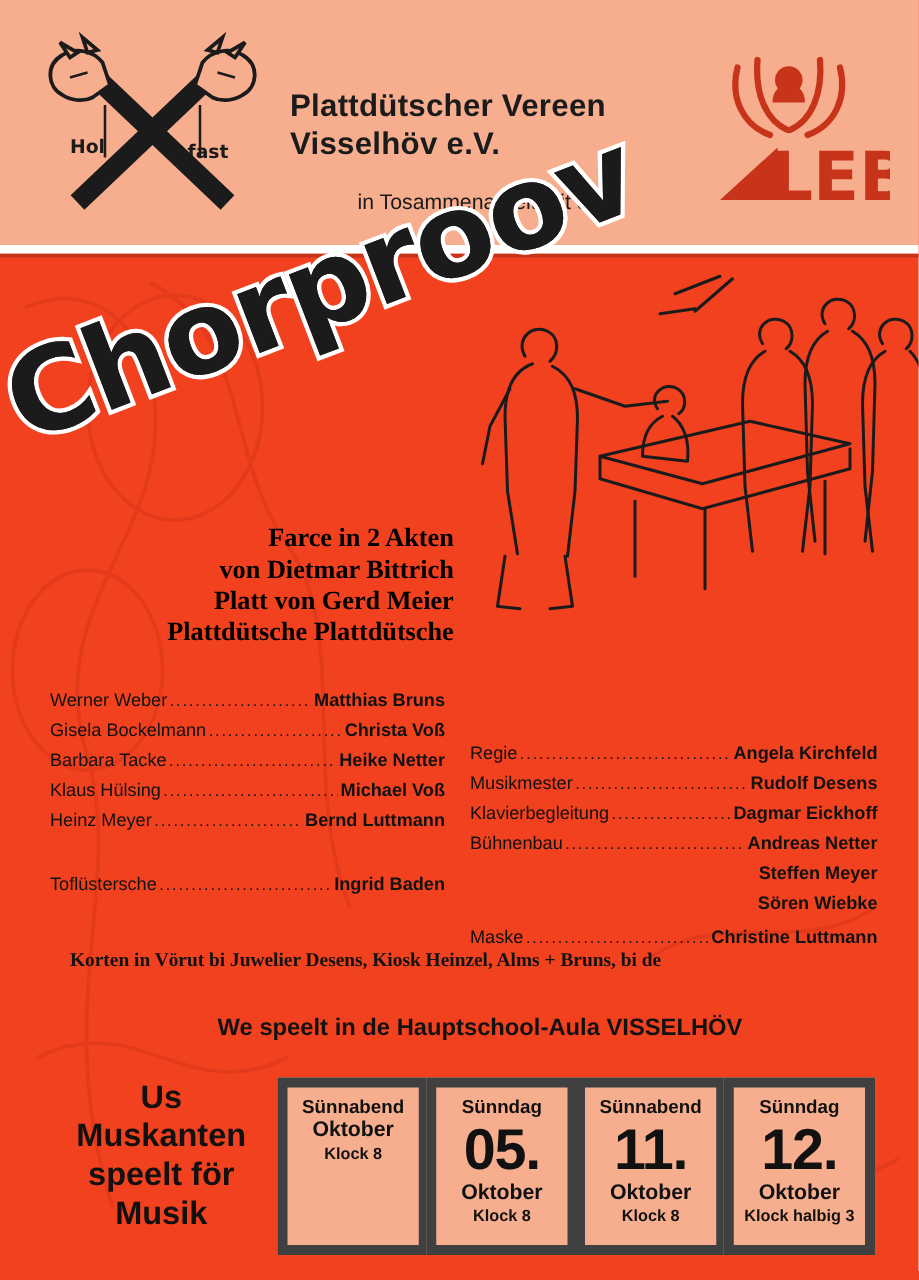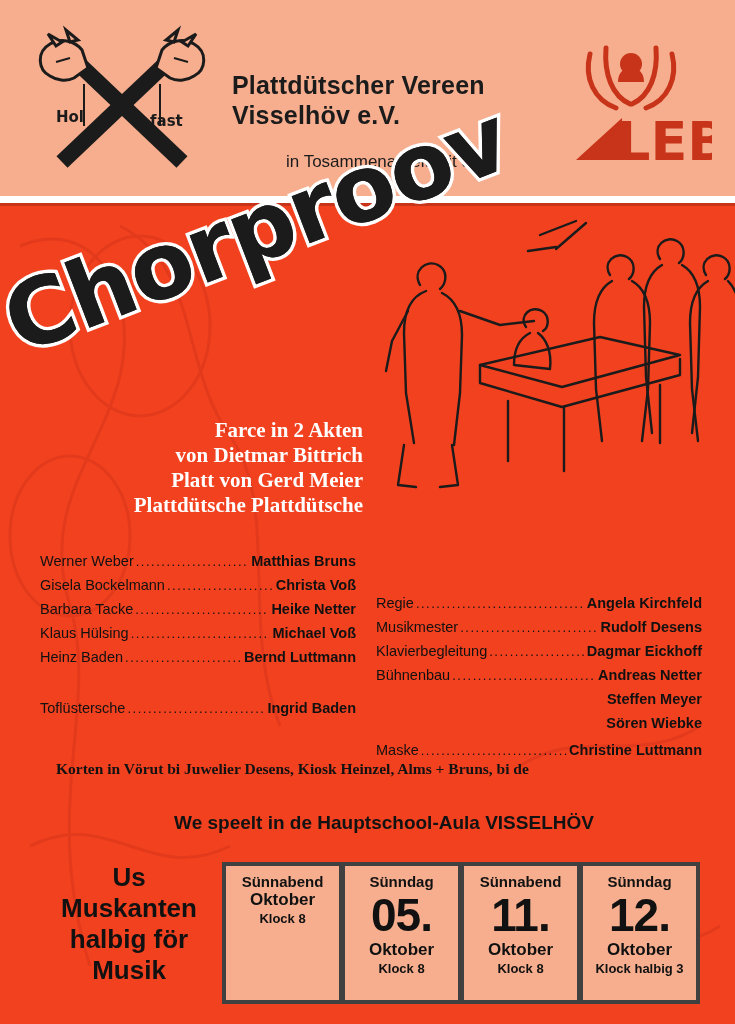--- a/index.html
+++ b/index.html
@@ -125,21 +125,21 @@
     color: #1b1b1b;
     white-space: nowrap;
   }
 
   
   .subtitle {
     position: absolute;
     left: 28px; top: 418px;
     width: 335px;
     text-align: right;
-    color: #ffffff;
+    color: #000000;
     font-weight: bold;
     font-size: 21px;
     line-height: 25px;
     font-family: "Liberation Serif", serif;
   }
   .subtitle div { white-space: nowrap; }
 
   
   .cast {
     position: absolute;
@@ -220,21 +220,21 @@
   .dates {
     position: absolute;
     left: 222px; top: 862px;
     width: 478px;
     height: 142px;
     display: flex;
     gap: 0;
   }
   .date-card {
     flex: 1 1 0;
-    border: 4px solid #404040;
+    border: 8px solid #404040;
     margin-right: -2px;
     background: #f6ae8e;
     color: #111;
     text-align: center;
     box-sizing: border-box;
     padding-top: 7px;
   }
   .date-card:last-child { margin-right: 0; }
   .date-day {
     font-size: 15px;
@@ -398,21 +398,21 @@
         <span class="cast-role">Barbara Tacke</span>
         <span class="cast-dots">..........................................................</span>
         <span class="cast-name">Heike Netter</span>
       </div>
       <div class="cast-row">
         <span class="cast-role">Klaus Hülsing</span>
         <span class="cast-dots">..........................................................</span>
         <span class="cast-name">Michael Voß</span>
       </div>
       <div class="cast-row">
-        <span class="cast-role">Heinz Baden</span>
+        <span class="cast-role">Heinz Meyer</span>
         <span class="cast-dots">..........................................................</span>
         <span class="cast-name">Bernd Luttmann</span>
       </div>
     </div>
 
     <div class="cast-col right">
       <div class="cast-row">
         <span class="cast-role">Regie</span>
         <span class="cast-dots">..........................................................</span>
         <span class="cast-name">Angela Kirchfeld</span>
@@ -460,21 +460,21 @@
 
   <div class="info">
     <div>Korten in Vörut bi Juwelier Desens, Kiosk Heinzel, Alms + Bruns, bi de</div>
   </div>
 
   <div class="venue">We speelt in de Hauptschool-Aula VISSELHÖV</div>
 
   <div class="musicians">
     <div>Us</div>
     <div>Muskanten</div>
-    <div>halbig för</div>
+    <div>speelt för</div>
     <div>Musik</div>
   </div>
 
   <div class="dates">
     <div class="date-card">
       <div class="date-day">Sünnabend</div>
       <div class="date-month">Oktober</div>
       <div class="date-time">Klock 8</div>
     </div>
     <div class="date-card">

